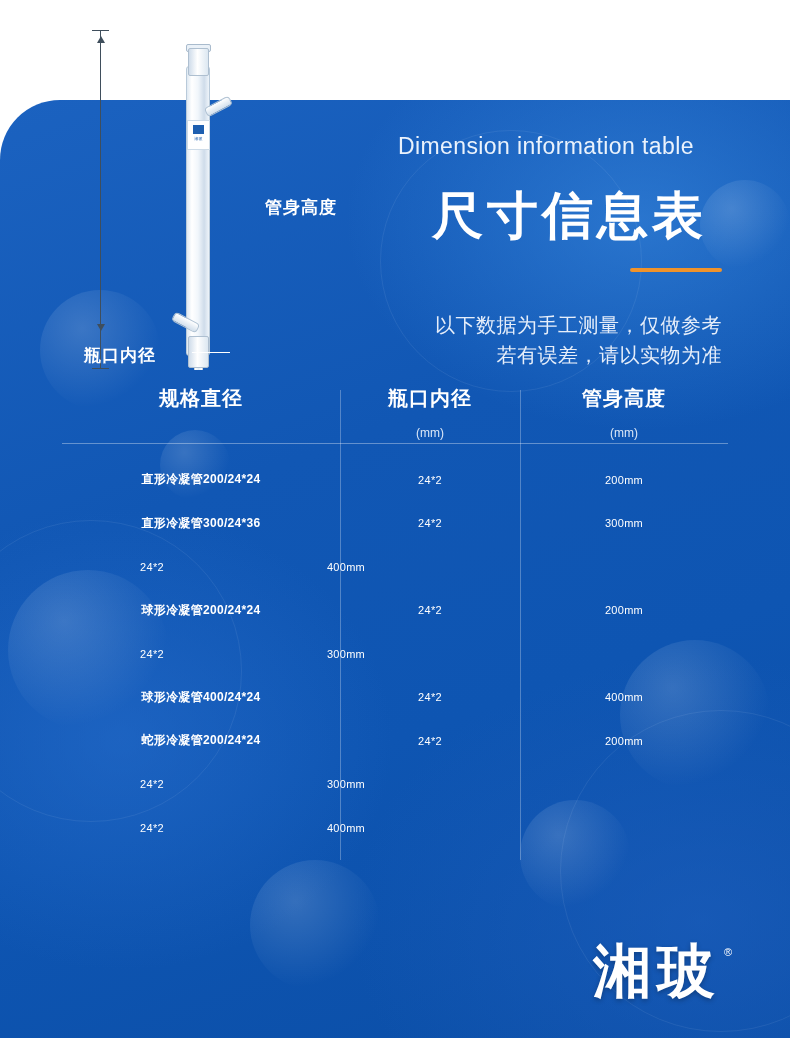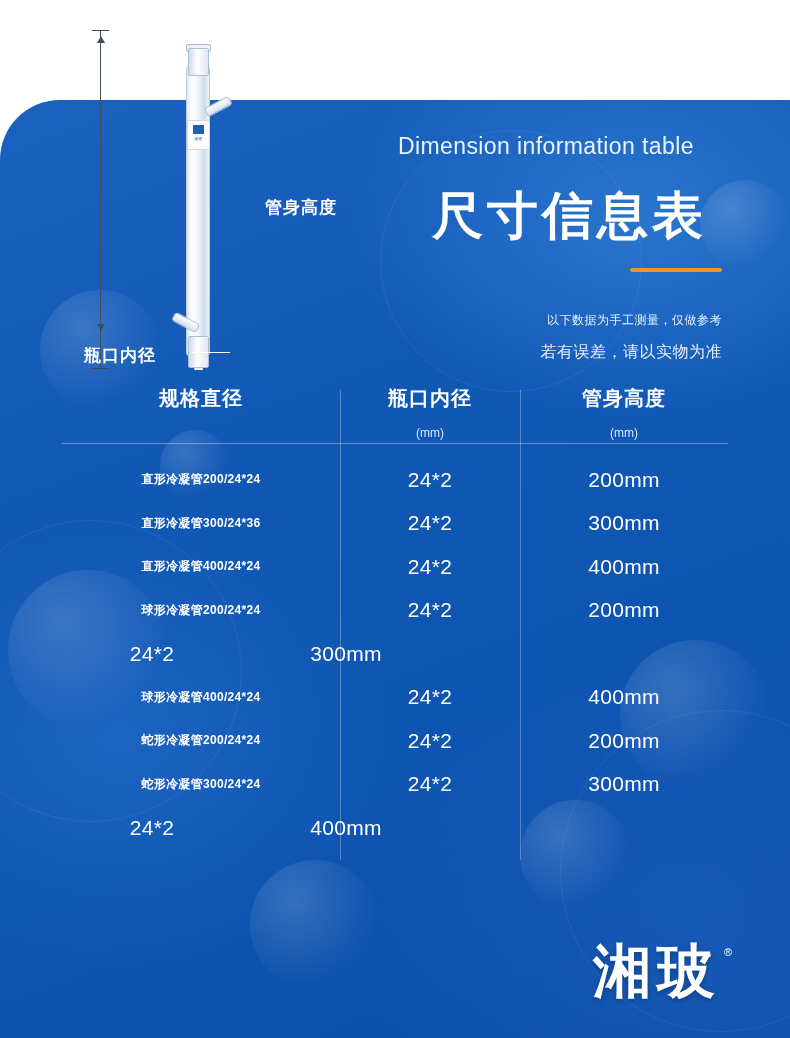--- a/index.html
+++ b/index.html
@@ -230,30 +230,30 @@
     top: 268px;
     width: 92px;
     height: 4px;
     background: #f0932b;
     border-radius: 2px;
   }
   #subtitle-1 {
     position: absolute;
     right: 68px;
     top: 312px;
-    font-size: 12px;
+    font-size: 20px;
     color: #e6eefa;
     letter-spacing: 0.5px;
     white-space: nowrap;
   }
   #subtitle-2 {
     position: absolute;
     right: 68px;
     top: 342px;
-    font-size: 16px;
+    font-size: 20px;
     color: #e6eefa;
     letter-spacing: 0.5px;
     white-space: nowrap;
   }
 
   
   #spec-table {
     position: absolute;
     left: 62px;
     top: 385px;
@@ -298,21 +298,21 @@
   }
   #vsep-1 { left: 340px; }
   #vsep-2 { left: 520px; }
 
   .trow {
     display: flex;
     align-items: center;
     height: 43.5px;
   }
   .cell {
-    font-size: 21px;
+    font-size: 11px;
     color: #ffffff;
     text-align: center;
     letter-spacing: 0.3px;
   }
   .cell.name { font-weight: bold; font-size: 12px; }
 
   
   #brand {
     position: absolute;
     right: 58px;
@@ -407,21 +407,20 @@
     <div class="cell name col-1">直形冷凝管200/24*24</div>
     <div class="cell col-2">24*2</div>
     <div class="cell col-3">200mm</div>
   </div>
   <div class="trow">
     <div class="cell name col-1">直形冷凝管300/24*36</div>
     <div class="cell col-2">24*2</div>
     <div class="cell col-3">300mm</div>
   </div>
   <div class="trow">
-    <div class="cell name col-1">直形冷凝管400/24*24</div>
     <div class="cell col-2">24*2</div>
     <div class="cell col-3">400mm</div>
   </div>
   <div class="trow">
     <div class="cell name col-1">球形冷凝管200/24*24</div>
     <div class="cell col-2">24*2</div>
     <div class="cell col-3">200mm</div>
   </div>
   <div class="trow">
     <div class="cell col-2">24*2</div>
@@ -431,21 +430,20 @@
     <div class="cell name col-1">球形冷凝管400/24*24</div>
     <div class="cell col-2">24*2</div>
     <div class="cell col-3">400mm</div>
   </div>
   <div class="trow">
     <div class="cell name col-1">蛇形冷凝管200/24*24</div>
     <div class="cell col-2">24*2</div>
     <div class="cell col-3">200mm</div>
   </div>
   <div class="trow">
-    <div class="cell name col-1">蛇形冷凝管300/24*24</div>
     <div class="cell col-2">24*2</div>
     <div class="cell col-3">300mm</div>
   </div>
   <div class="trow">
     <div class="cell col-2">24*2</div>
     <div class="cell col-3">400mm</div>
   </div>
 </div>
 
 <div id="brand">

